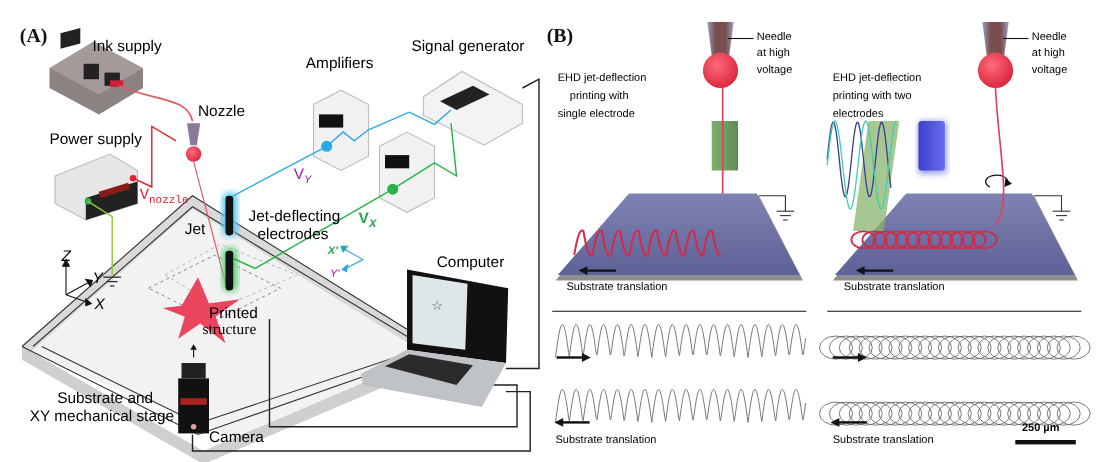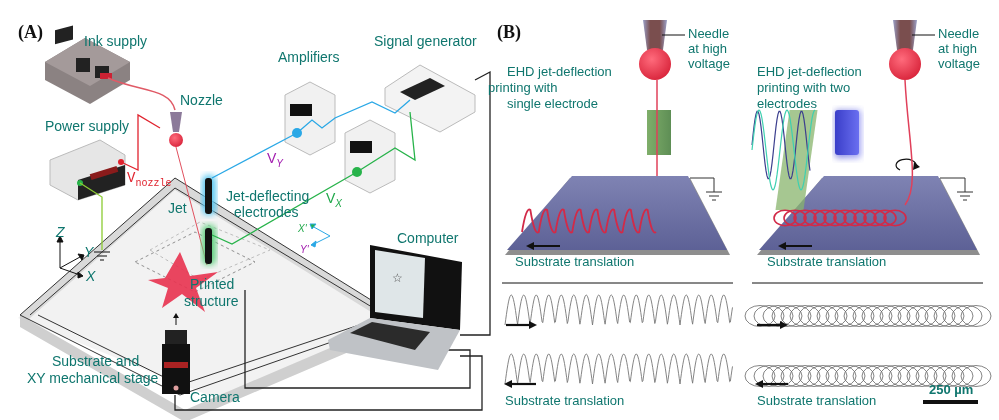--- a/index.html
+++ b/index.html
@@ -1,23 +1,23 @@
 <!DOCTYPE html>
 <html><head>
 <meta charset="utf-8">
 <style>
   html,body{margin:0;padding:0;background:#ffffff;}
   body{width:999px;height:420px;position:relative;overflow:hidden;font-family:"Liberation Sans",sans-serif;color:#111;}
-  .lbl{position:absolute;font-size:14px;line-height:16px;white-space:nowrap;color:#0f766e;}
+  .lbl{position:absolute;font-size:14px;line-height:16px;white-space:nowrap;color:#000000;}
   .panel-letter{position:absolute;font-family:"Liberation Serif",serif;font-weight:bold;font-size:18px;}
-  .sm{font-size:13px;line-height:14px;}
+  .sm{font-size:10px;line-height:14px;}
   svg{position:absolute;left:0;top:0;}
   .red{color:#e0232e;}
   .blue{color:#a21caf;}
-  .green{color:#1fa84a;}
+  .green{color:#1fa84a;font-weight:bold;}
   .ital{font-style:italic;}
   sub{font-size:10px;}
 </style>
 </head>
 <body>
 
 <svg width="999" height="420" viewBox="0 0 999 420">
   <defs>
     <linearGradient id="subGrad" x1="0" y1="0" x2="0" y2="1">
       <stop offset="0" stop-color="#7f83b3"></stop>
@@ -240,28 +240,28 @@
 <div class="lbl green" style="left:326px;top:190px;"><span>V</span><sub class="ital">X</sub></div>
 <div class="lbl" style="left:226px;top:188px;">Jet-deflecting</div>
 <div class="lbl" style="left:234px;top:204px;">electrodes</div>
 <div class="lbl sm green ital" style="left:298px;top:222px;font-size:10px;">X'</div>
 <div class="lbl sm blue ital" style="left:300px;top:243px;font-size:10px;">Y'</div>
 <div class="lbl" style="left:397px;top:230px;">Computer</div>
 <div class="lbl ital" style="left:56px;top:224px;">Z</div>
 <div class="lbl ital" style="left:84px;top:244px;">Y</div>
 <div class="lbl ital" style="left:86px;top:268px;">X</div>
 <div class="lbl" style="left:190px;top:276px;">Printed</div>
-<div class="lbl" style="left:184px;top:293px;">structure</div>
+<div class="lbl" style="left:184px;top:293px;font-family:Liberation Serif, serif;">structure</div>
 <div class="lbl" style="left:52px;top:353px;">Substrate and</div>
 <div class="lbl" style="left:27px;top:370px;">XY mechanical stage</div>
 <div class="lbl" style="left:190px;top:370px;margin-top:19px;">Camera</div>
 
 <div class="panel-letter" style="left:497px;top:22px;">(B)</div>
 <div class="lbl sm" style="left:507px;top:65px;">EHD jet-deflection</div>
-<div class="lbl sm" style="left:477px;top:81px;padding-left:11px;">printing with</div>
+<div class="lbl sm" style="left:507px;top:81px;padding-left:11px;">printing with</div>
 <div class="lbl sm" style="left:507px;top:97px;">single electrode</div>
 <div class="lbl sm" style="left:688px;top:27px;">Needle</div>
 <div class="lbl sm" style="left:688px;top:42px;">at high</div>
 <div class="lbl sm" style="left:688px;top:57px;">voltage</div>
 <div class="lbl sm" style="left:515px;top:255px;">Substrate translation</div>
 <div class="lbl sm" style="left:505px;top:394px;">Substrate translation</div>
 
 <div class="lbl sm" style="left:757px;top:65px;">EHD jet-deflection</div>
 <div class="lbl sm" style="left:757px;top:81px;">printing with two</div>
 <div class="lbl sm" style="left:757px;top:97px;">electrodes</div>

